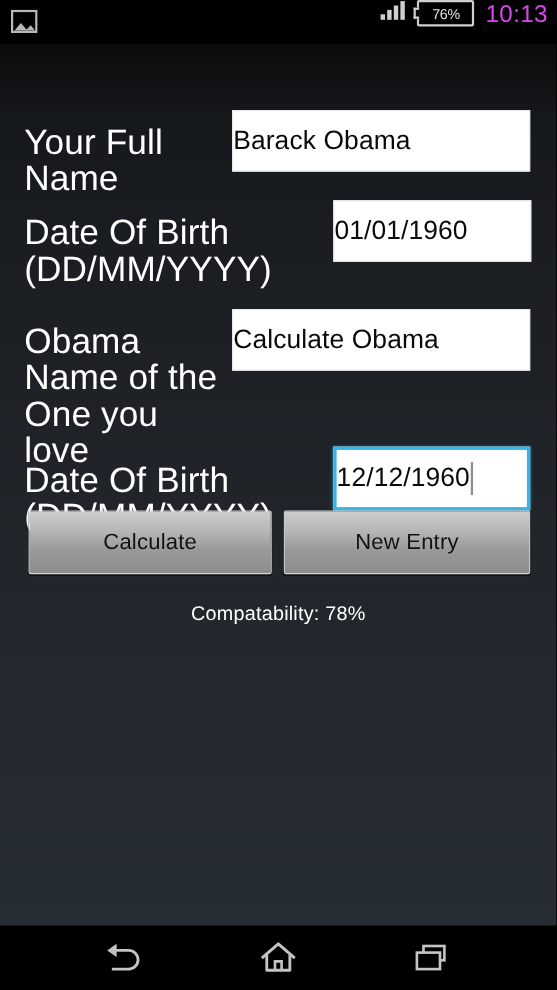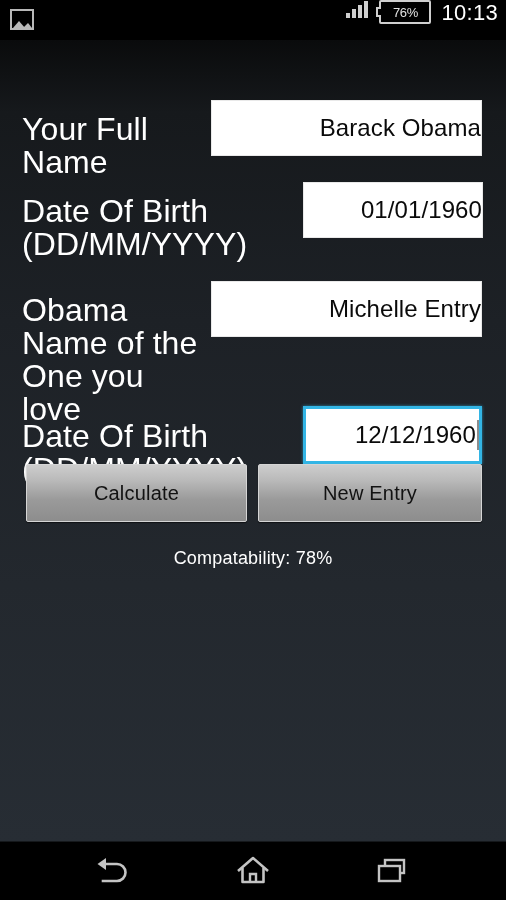--- a/index.html
+++ b/index.html
@@ -107,21 +107,21 @@
     border-left: 2px solid #cfcfcf;
   }
   .battery span {
     font-size: 13px;
     color: #e3e3e3;
     letter-spacing: -0.3px;
     line-height: 1;
   }
   #status-clock {
     font-size: 22px;
-    color: #ffffff;
+    color: #d946ef;
     letter-spacing: 0.3px;
     margin-left: 3px;
   }
 
   
   #app {
     position: absolute;
     left: 0; top: 40px;
     width: 506px;
     height: 802px;
@@ -146,25 +146,23 @@
     font-size: 32px;
     line-height: 33px;
     letter-spacing: 0.1px;
   }
   .field {
     position: absolute;
     background: #ffffff;
     box-sizing: border-box;
     display: flex;
     align-items: center;
-    padding-left: 12px;
     color: #0a0a0a;
     font-size: 24px;
     letter-spacing: 0.1px;
-    justify-content: flex-end;
   }
   .field.plain {
     border: 1px solid #e9e9e9;
   }
   .field.focused {
     border: 3px solid #33b5e5;
     box-shadow: 0 0 3px rgba(51,181,229,0.65);
   }
   .caret {
     display: inline-block;
@@ -283,21 +281,21 @@
     <div class="row" id="row-dob1">
       <div class="label">Date Of Birth (DD/MM/YYYY)</div>
       <div class="field plain">
         <span>01/01/1960</span>
       </div>
     </div>
 
     <div class="row" id="row-partner">
       <div class="label">Obama Name of the One you love</div>
       <div class="field plain">
-        <span>Michelle Entry</span>
+        <span>Calculate Obama</span>
       </div>
     </div>
 
     <div class="row" id="row-dob2">
       <div class="label">Date Of Birth (DD/MM/YYYY)</div>
       <div class="field focused">
         <span>12/12/1960</span>
         <span class="caret"></span>
       </div>
     </div>

